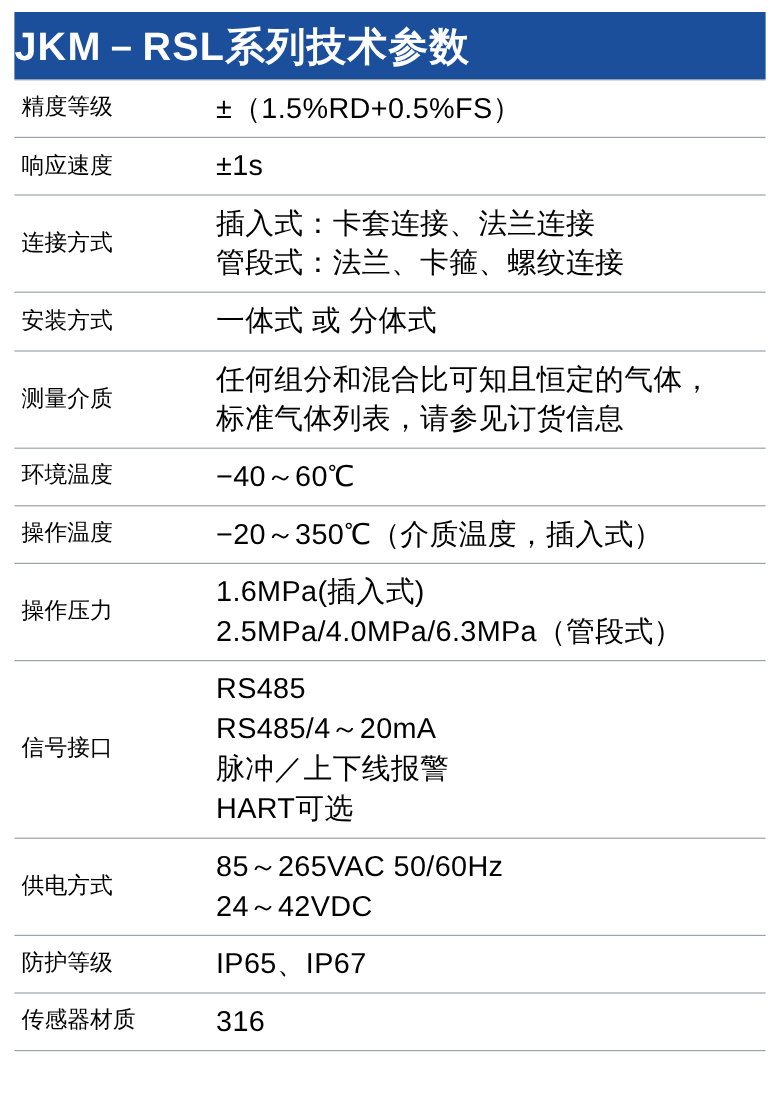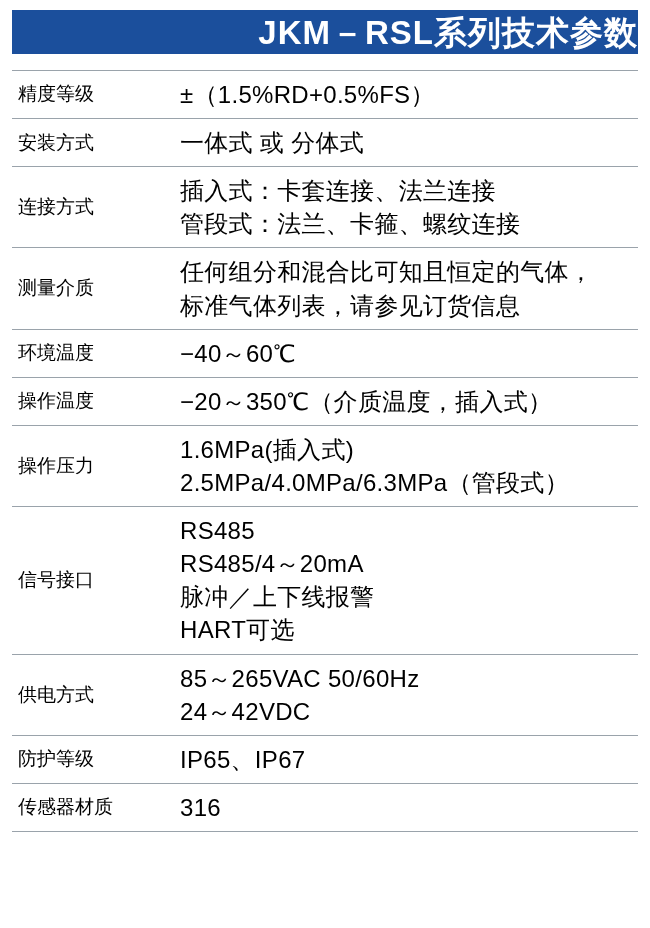--- a/index.html
+++ b/index.html
@@ -17,38 +17,38 @@
   .sheet {
     position: relative;
     width: 650px;
     height: 928px;
     box-sizing: border-box;
     background: #ffffff;
   }
   
   .title-bar {
     margin: 10px 12px 0 12px;
-    height: 44px;
+    height: 56px;
     background: #1b4f9c;
     display: flex;
     align-items: center;
-    justify-content: flex-end;
+    justify-content: flex-start;
     position: relative;
   }
   .title-bar .title-text {
     color: #ffffff;
     font-size: 33px;
     font-weight: bold;
     letter-spacing: 1px;
     line-height: 1;
     white-space: nowrap;
   }
   
   .spec-table {
-    margin: 16px 12px;
+    margin: 0 12px;
     width: calc(100% - 24px);
     border-collapse: collapse;
     table-layout: fixed;
   }
   .spec-table tr {
     border-bottom: 1.5px solid #9aa3ab;
   }
   .spec-table tr:first-child {
     border-top: 1.5px solid #9aa3ab;
   }
@@ -83,27 +83,31 @@
     <span class="title-text" style="color: rgb(255, 255, 255);">JKM－RSL系列技术参数</span>
   </div>
 
   <table class="spec-table">
     <tbody>
       <tr>
         <td class="label">精度等级</td>
         <td class="value">±（1.5%RD+0.5%FS）</td>
       </tr>
       <tr>
-        <td class="label">安装方式</td>
-        <td class="value">一体式 或 分体式</td>
+        <td class="label">响应速度</td>
+        <td class="value">±1s</td>
       </tr>
       <tr>
         <td class="label">连接方式</td>
         <td class="value">插入式：卡套连接、法兰连接
 管段式：法兰、卡箍、螺纹连接</td>
+      </tr>
+      <tr>
+        <td class="label">安装方式</td>
+        <td class="value">一体式 或 分体式</td>
       </tr>
       <tr>
         <td class="label">测量介质</td>
         <td class="value">任何组分和混合比可知且恒定的气体，
 标准气体列表，请参见订货信息</td>
       </tr>
       <tr>
         <td class="label">环境温度</td>
         <td class="value">−40～60℃</td>
       </tr>

